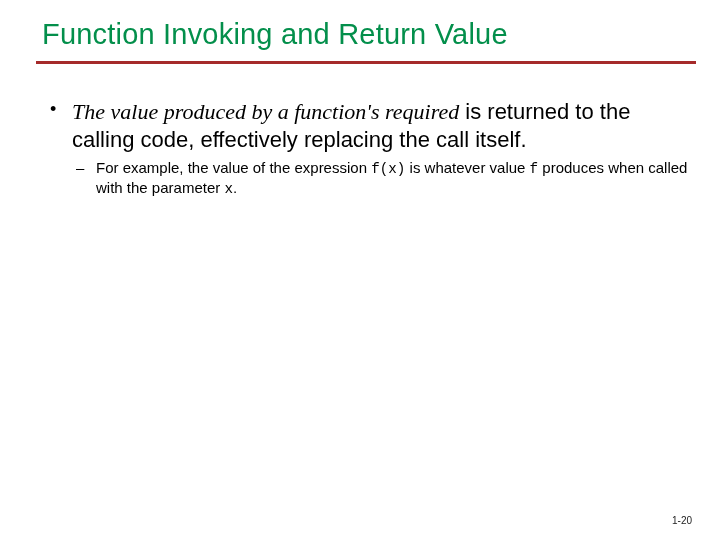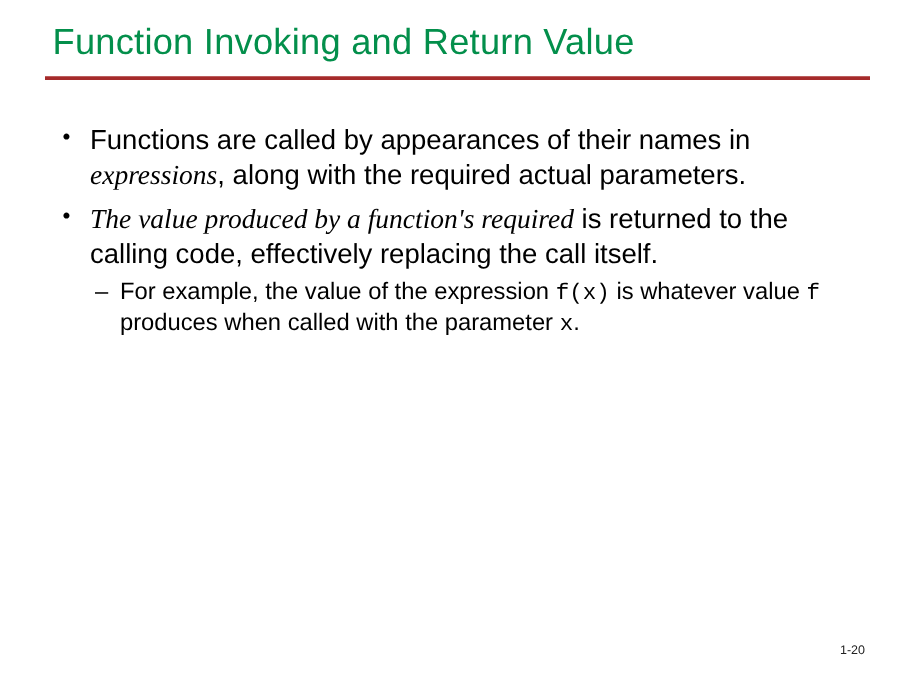--- a/index.html
+++ b/index.html
@@ -48,21 +48,21 @@
     font-size: 18px;
   }
   ul.level2 {
     list-style: none;
     margin-left: 2px;
     margin-top: 6px;
   }
   ul.level2 > li {
     position: relative;
     padding-left: 22px;
-    font-size: 19px;
+    font-size: 15px;
     line-height: 1.25;
     margin-bottom: 4px;
   }
   ul.level2 > li::before {
     content: "–";
     position: absolute;
     left: 2px;
     top: 0;
   }
   .italic { font-style: italic; font-family: "Georgia", "Times New Roman", serif; }
@@ -77,23 +77,20 @@
 </style>
 </head>
 <body>
 
 <div class="slide">
   <h1 class="title">Function Invoking and Return Value</h1>
   <div class="title-rule"></div>
 
   <ul class="level1">
 
-    <li>
-      <span>Functions are called by appearances of their names in </span><span class="italic">expressions</span><span>, along with the required actual parameters.</span>
-    </li>
 
     <li>
       <span class="italic">The value produced by a function's required</span><span> is returned to the calling code, effectively replacing the call itself.</span>
 
       <ul class="level2">
         <li>
           <span>For example, the value of the expression </span><span class="mono">f(x)</span><span> is whatever value </span><span class="mono">f</span><span> produces when called with the parameter </span><span class="mono">x</span><span>.</span>
         </li>
       </ul>
     </li>

